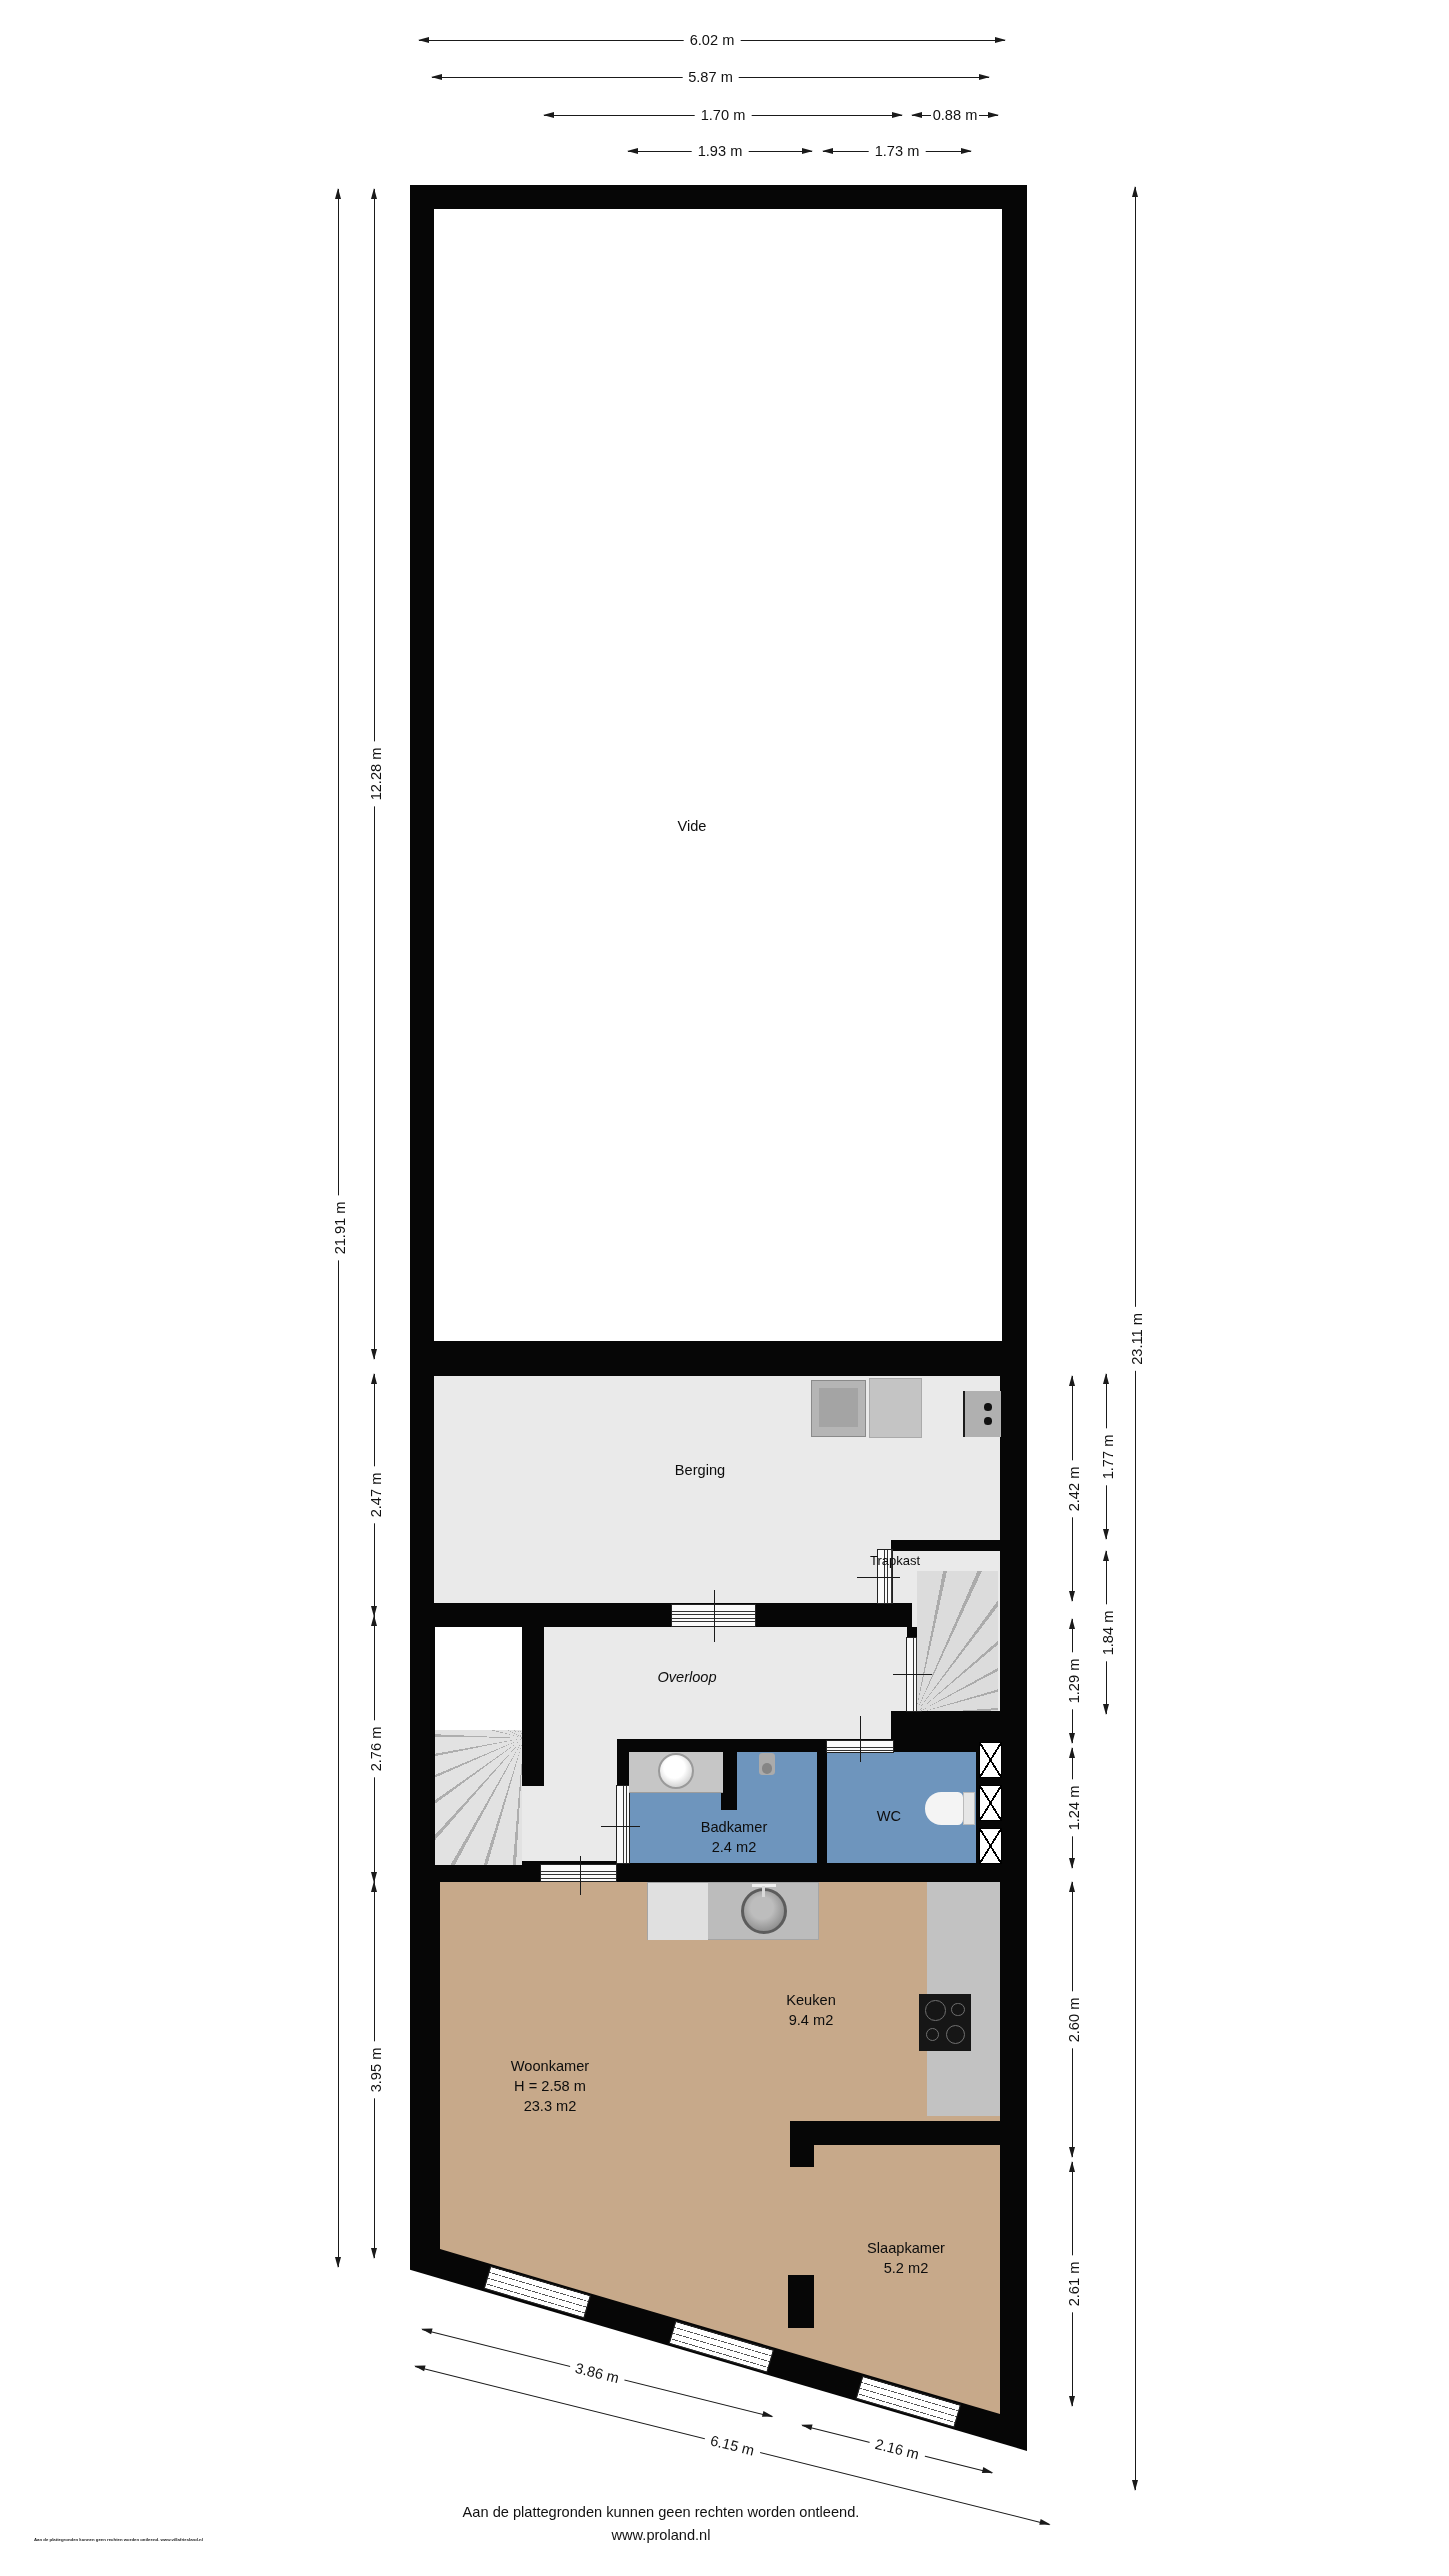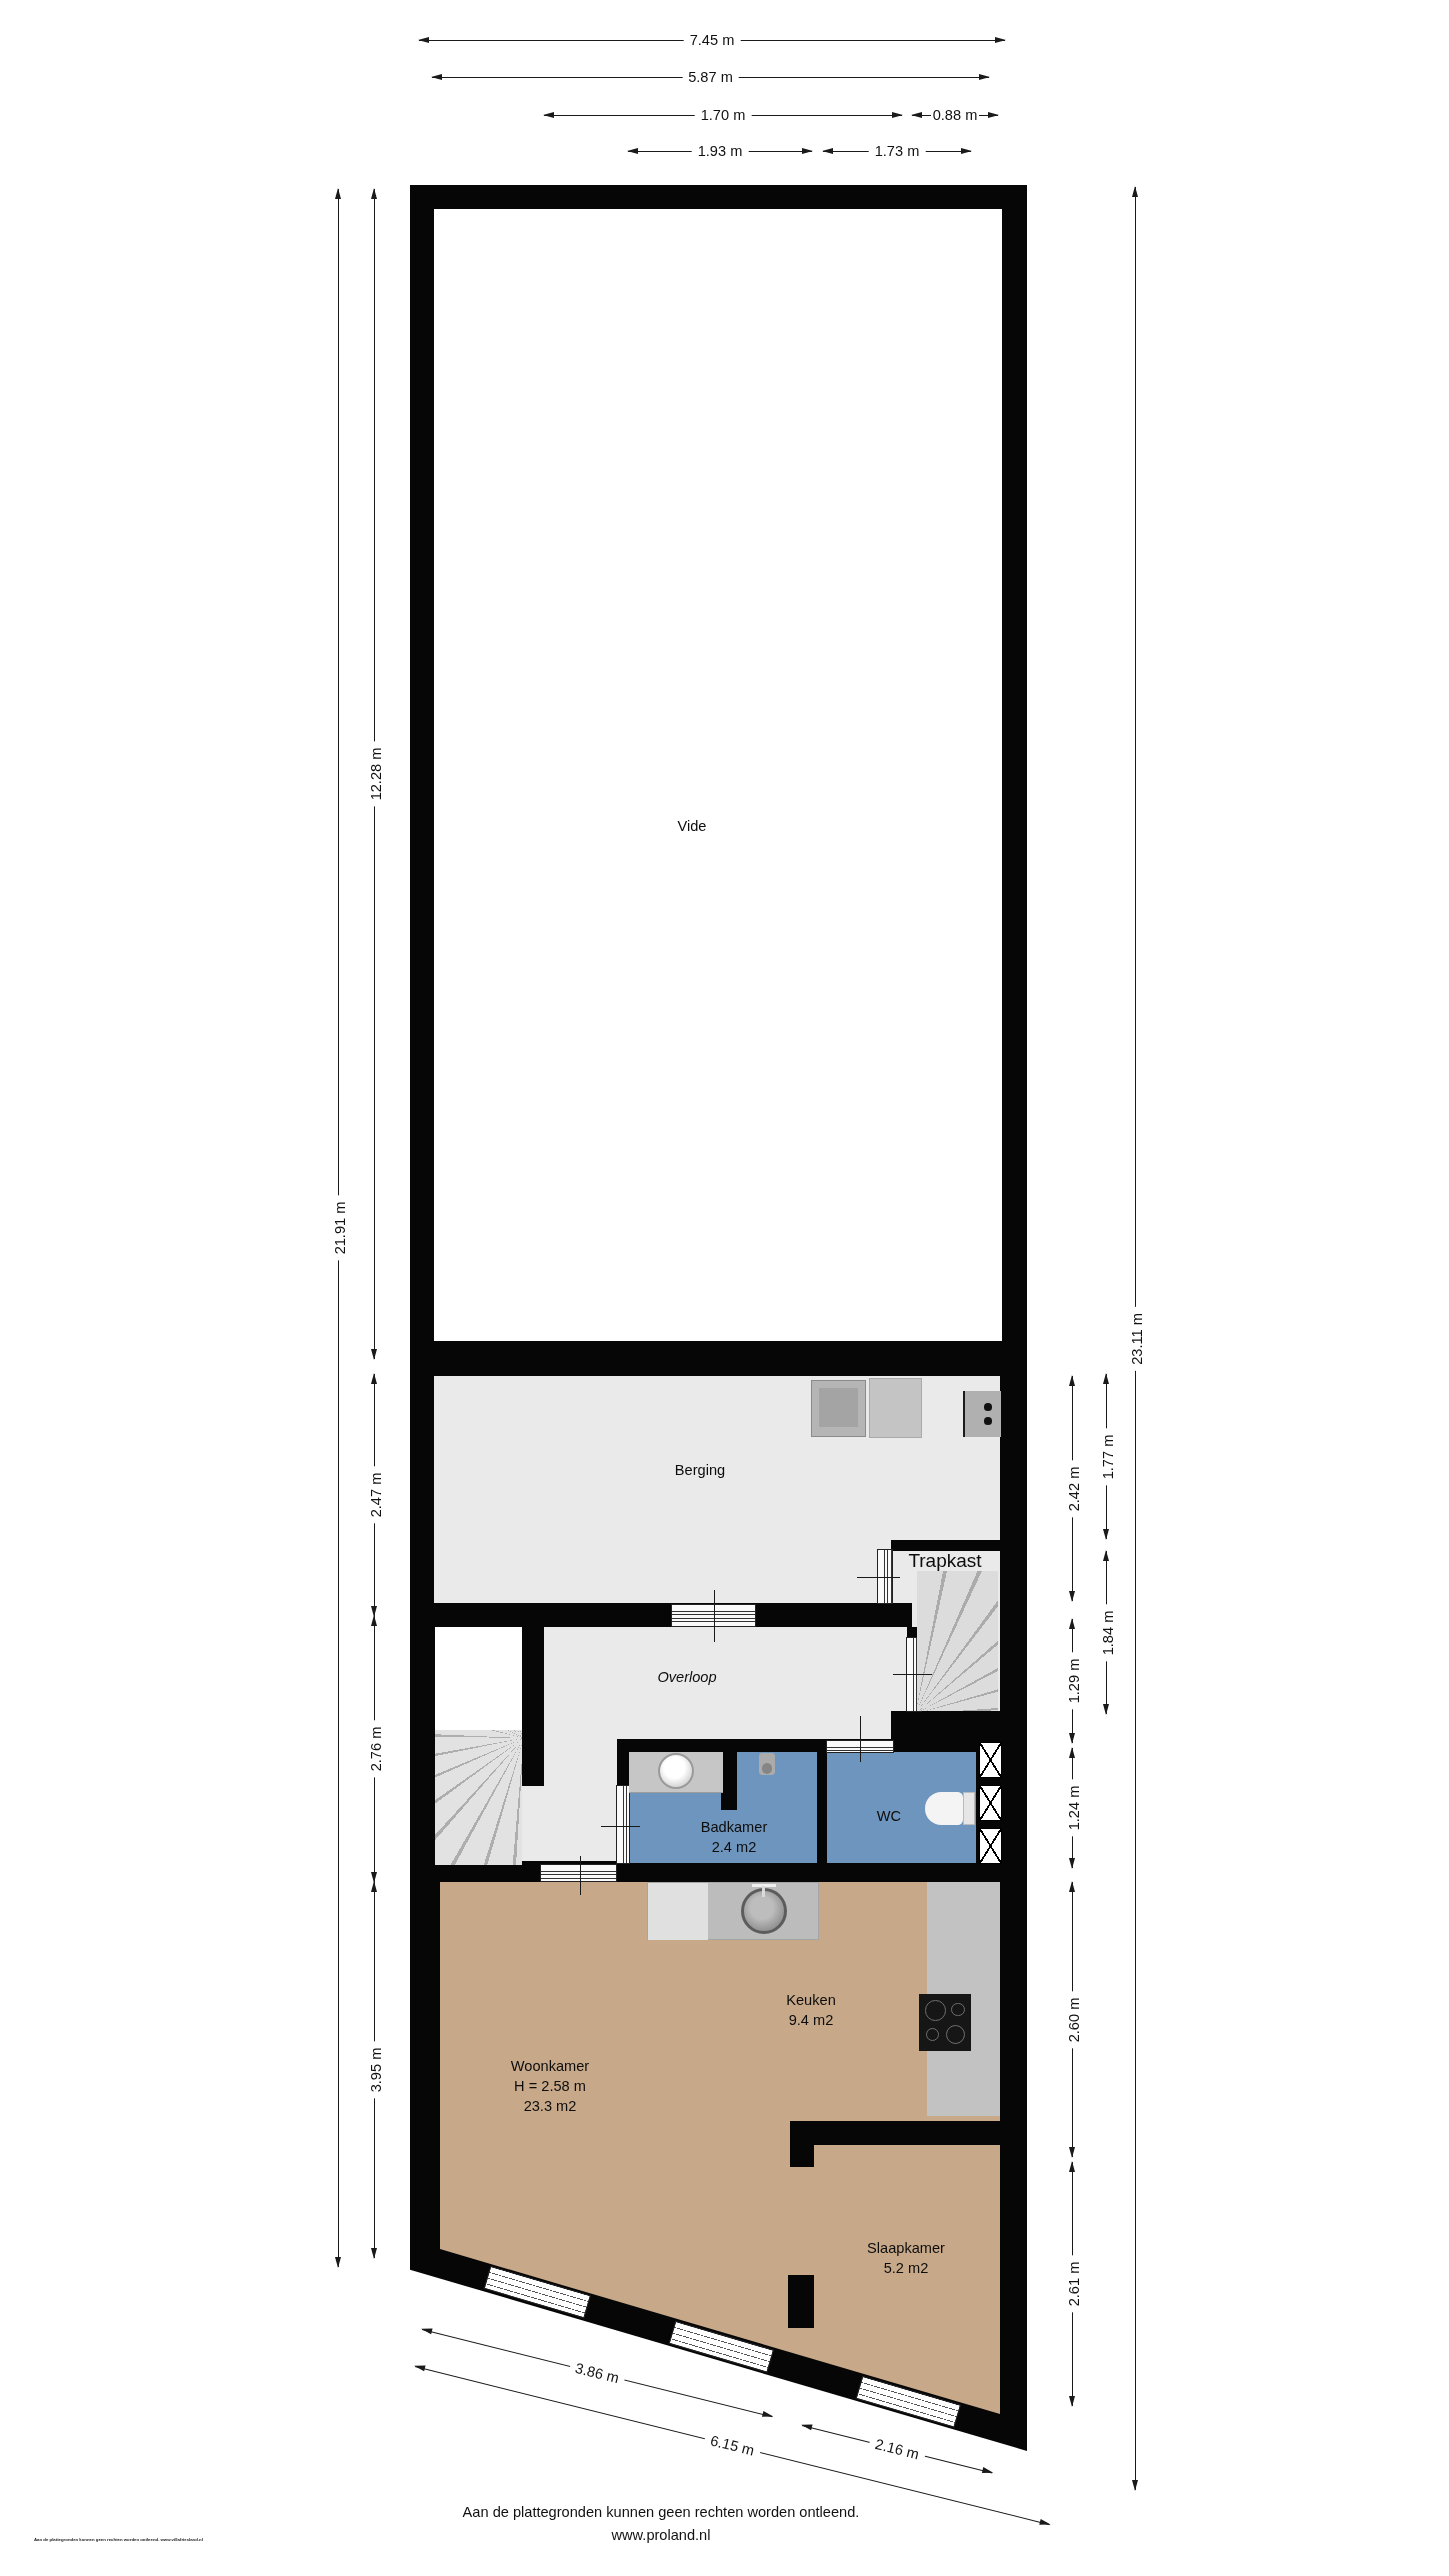--- a/index.html
+++ b/index.html
@@ -135,21 +135,21 @@
 
   <div class="tick" style="left:714px;top:1590px;width:0.9px;height:52px;"></div>
   <div class="tick" style="left:857px;top:1577px;width:43px;height:0.9px;"></div>
   <div class="tick" style="left:893px;top:1674px;width:39px;height:0.9px;"></div>
   <div class="tick" style="left:860px;top:1716px;width:0.9px;height:46px;"></div>
   <div class="tick" style="left:601px;top:1826px;width:39px;height:0.9px;"></div>
   <div class="tick" style="left:580px;top:1856px;width:0.9px;height:39px;"></div>
 
   <div class="rlabel" style="left:692px;top:826px;"><span>Vide</span></div>
   <div class="rlabel" style="left:700px;top:1470px;"><span>Berging</span></div>
-  <div class="rlabel" style="left:945px;top:1561px;font-size:19px;"><span>Trapkast</span></div>
+  <div class="rlabel" style="left:895px;top:1561px;font-size:13px;"><span>Trapkast</span></div>
   <div class="rlabel" style="left:687px;top:1677px;font-style:italic;"><span>Overloop</span></div>
   <div class="rlabel" style="left:724px;top:1837px;margin-left:10px;">
     <div>Badkamer</div>
       <div>2.4 m2</div>
   </div>
   <div class="rlabel" style="left:889px;top:1816px;"><span>WC</span></div>
   <div class="rlabel" style="left:811px;top:2010px;">
     <div>Keuken</div>
       <div>9.4 m2</div>
   </div>
@@ -159,21 +159,21 @@
     <div>23.3 m2</div>
   </div>
   <div class="rlabel" style="left:906px;top:2258px;">
     <div>Slaapkamer</div>
       <div>5.2 m2</div>
   </div>
 
   <div class="hdim" style="left:419px;top:40px;width:586px;">
     <span class="ah ah-l"></span>
       <span class="ah ah-r"></span>
-    <span class="dlabel">7.45 m</span>
+    <span class="dlabel">6.02 m</span>
   </div>
   <div class="hdim" style="left:432px;top:77px;width:557px;">
     <span class="ah ah-l"></span>
       <span class="ah ah-r"></span>
     <span class="dlabel">5.87 m</span>
   </div>
   <div class="hdim" style="left:544px;top:115px;width:358px;">
     <span class="ah ah-l"></span>
       <span class="ah ah-r"></span>
     <span class="dlabel">1.70 m</span>

